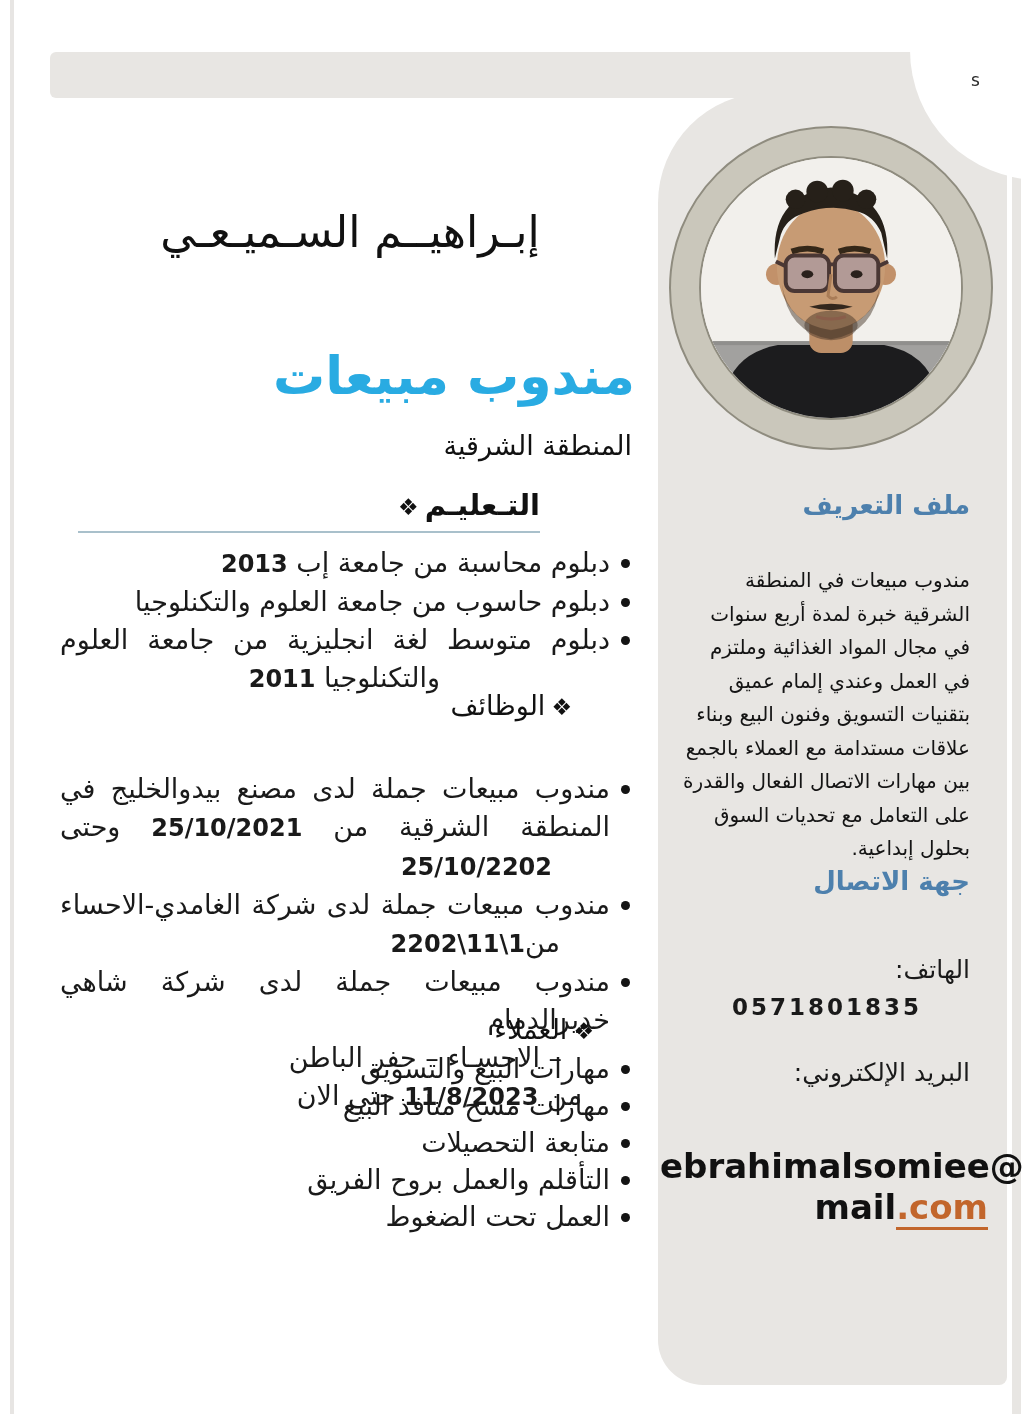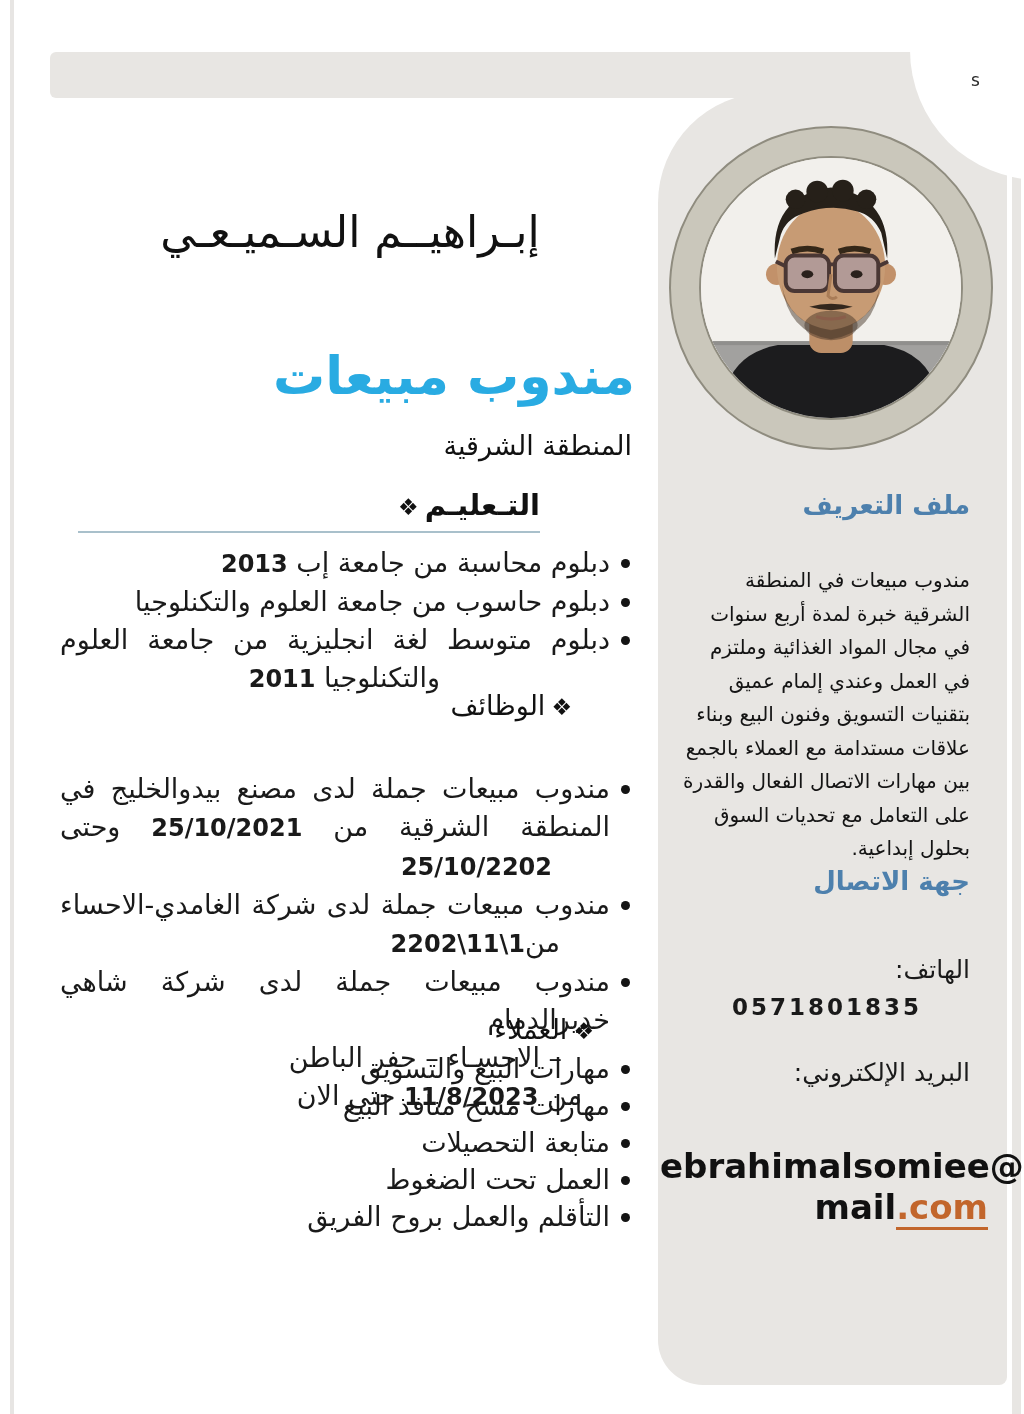--- a/index.html
+++ b/index.html
@@ -221,27 +221,27 @@
       <div class="bitem">
           <span class="dot">
             <i></i>
           </span>
           <div class="btxt">متابعة التحصيلات</div>
         </div>
       <div class="bitem">
           <span class="dot">
             <i></i>
           </span>
+          <div class="btxt">التأقلم والعمل بروح الفريق</div>
+        </div>
+      <div class="bitem">
+          <span class="dot">
+            <i></i>
+          </span>
           <div class="btxt">العمل تحت الضغوط</div>
-        </div>
-      <div class="bitem">
-          <span class="dot">
-            <i></i>
-          </span>
-          <div class="btxt">التأقلم والعمل بروح الفريق</div>
         </div>
     </div>
   </div>
 
   <div class="side-col">
     <div class="side-heading profile-title">ملف التعريف</div>
     <div class="profile-text">مندوب مبيعات في المنطقة الشرقية خبرة لمدة أربع سنوات في مجال المواد الغذائية وملتزم في العمل وعندي إلمام عميق بتقنيات التسويق وفنون البيع وبناء علاقات مستدامة مع العملاء بالجمع بين مهارات الاتصال الفعال والقدرة على التعامل مع تحديات السوق بحلول إبداعية.</div>
 
     <div class="side-heading contact-title">جهة الاتصال</div>
     <div class="phone-label">الهاتف:</div>

